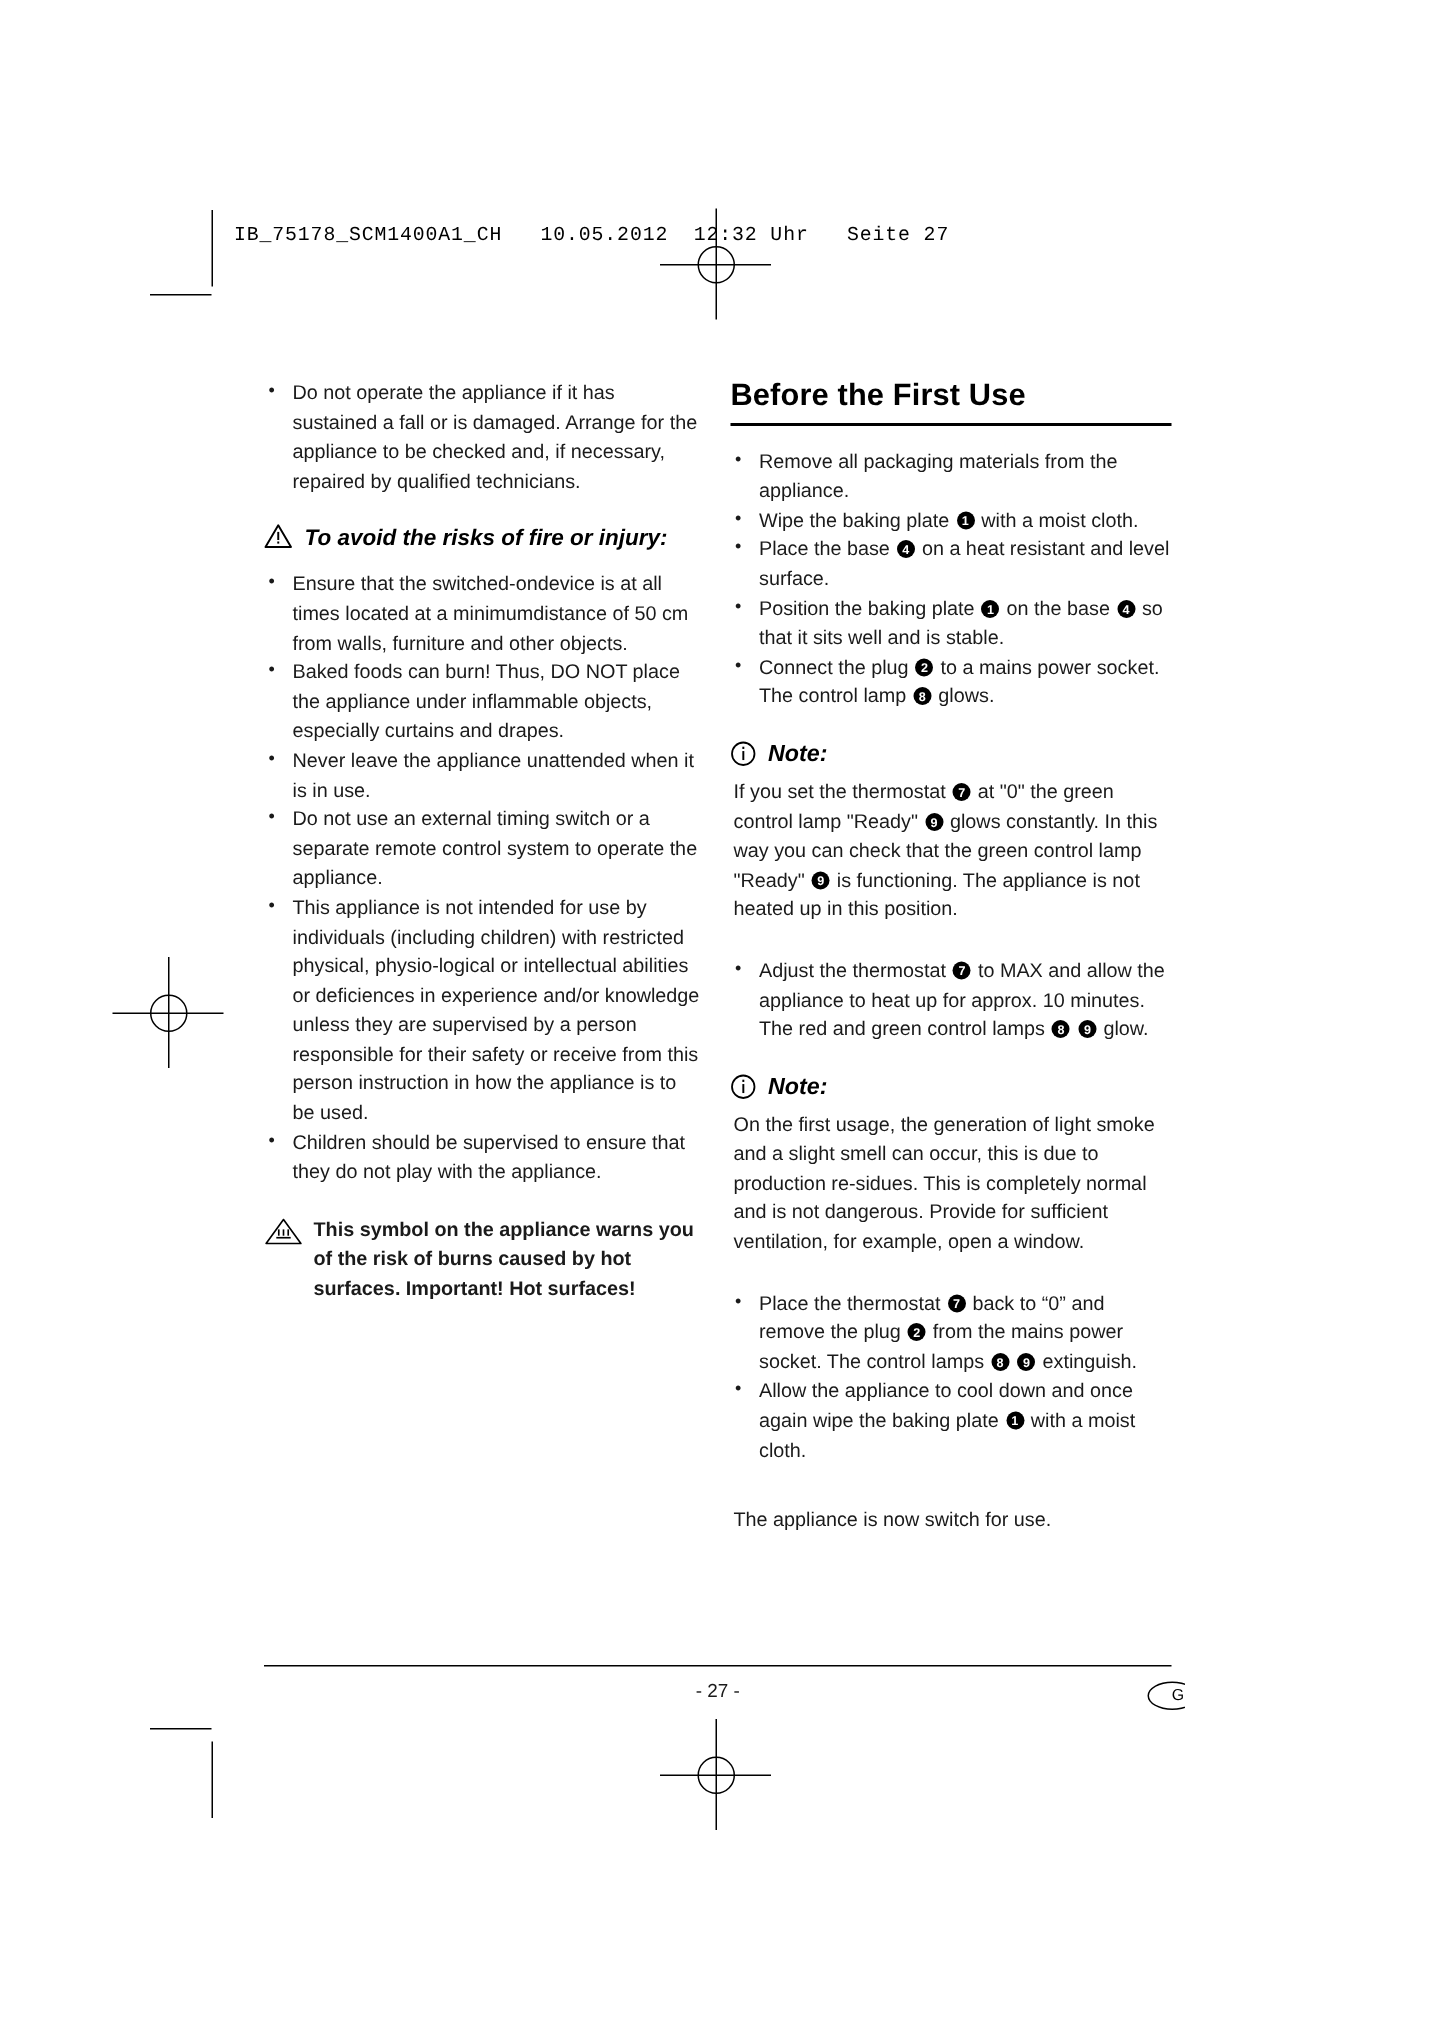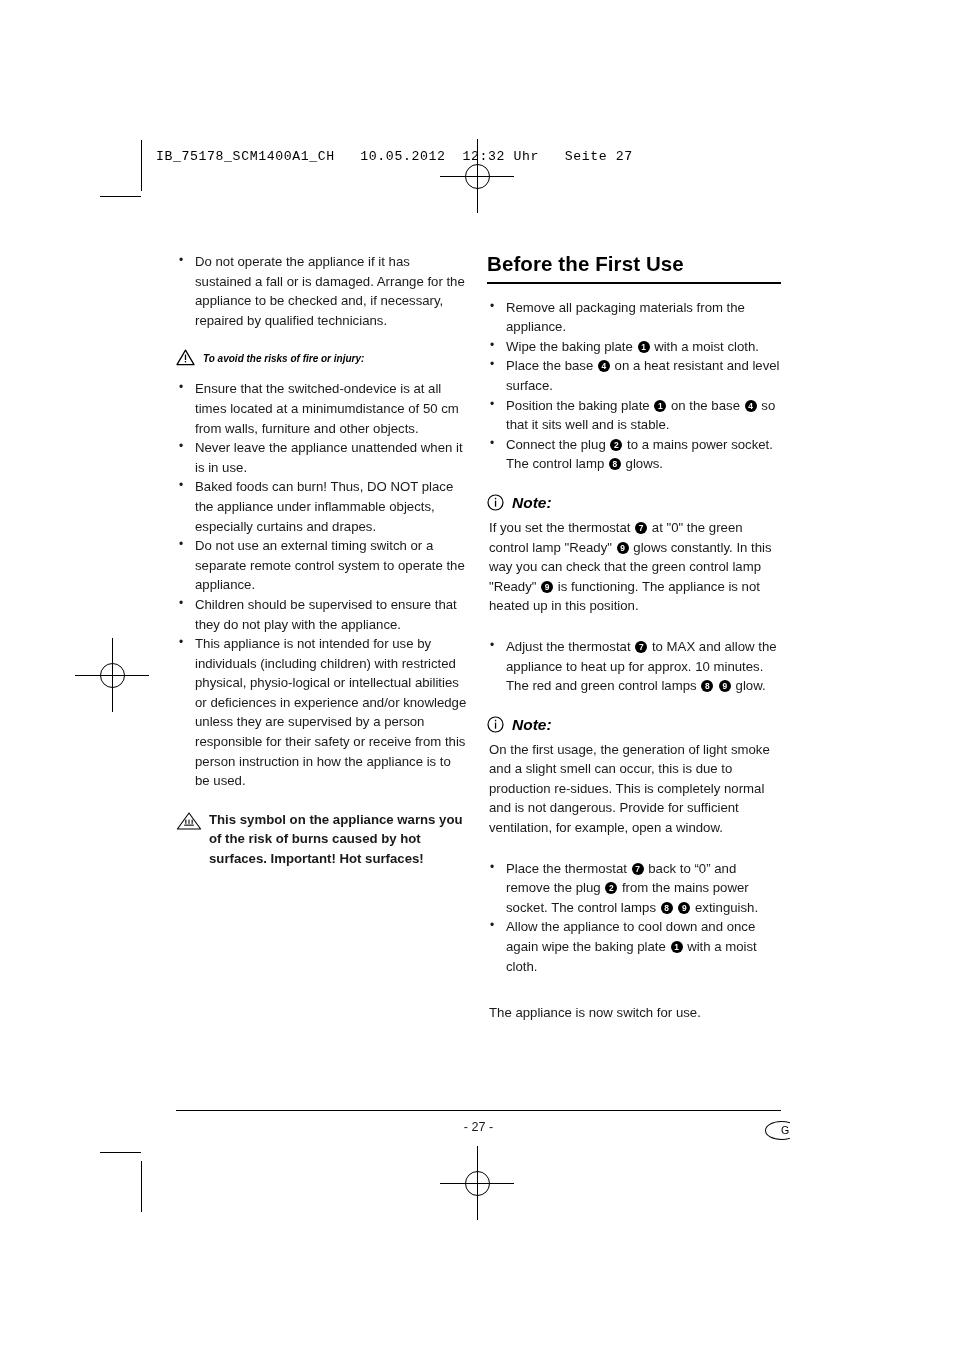--- a/index.html
+++ b/index.html
@@ -124,21 +124,21 @@
   .gap-m { height: 19px; }
   .gap-l { height: 25px; }
 
   
   .warn-head {
     display: flex;
     align-items: flex-start;
     gap: 8px;
     font-style: italic;
     font-weight: bold;
-    font-size: 10px;
+    font-size: 15px;
     line-height: 20px;
     color: #000;
   }
   .warn-head .label { white-space: nowrap; }
 
   .note-head {
     display: flex;
     align-items: center;
     gap: 8px;
     font-style: italic;
@@ -271,25 +271,25 @@
           <rect x="8.85" y="12" width="1.3" height="1.4" fill="#000"></rect>
         </svg>
       </span>
       <span class="label">To avoid the risks of fire or injury:</span>
     </div>
 
     <div class="gap-s"></div>
 
     <ul class="bullets">
       <li>Ensure that the switched-ondevice is at all times located at a minimumdistance of 50 cm from walls, furniture and other objects.</li>
+      <li>Baked foods can burn! Thus, DO NOT place the appliance under inflammable objects, especially curtains and drapes.</li>
       <li>Never leave the appliance unattended when it is in use.</li>
-      <li>Baked foods can burn! Thus, DO NOT place the appliance under inflammable objects, especially curtains and drapes.</li>
       <li>Do not use an external timing switch or a separate remote control system to operate the appliance.</li>
+      <li>This appliance is not intended for use by individuals (including children) with restricted physical, physio-logical or intellectual abilities or deficiences in experience and/or knowledge unless they are supervised by a person responsible for their safety or receive from this person instruction in how the appliance is to be used.</li>
       <li>Children should be supervised to ensure that they do not play with the appliance.</li>
-      <li>This appliance is not intended for use by individuals (including children) with restricted physical, physio-logical or intellectual abilities or deficiences in experience and/or knowledge unless they are supervised by a person responsible for their safety or receive from this person instruction in how the appliance is to be used.</li>
     </ul>
 
     <div class="gap-m"></div>
 
     <div class="hot-block">
       <span class="hot-ico">
         <svg class="ico" width="26" height="20" viewBox="0 0 26 20" aria-hidden="true">
           <path d="M13 2 L24.6 18 L1.4 18 Z" fill="none" stroke="#000" stroke-width="1.1" stroke-linejoin="round"></path>
           <rect x="8.2" y="13.6" width="9.6" height="1.1" fill="#000"></rect>
           <rect x="9.3" y="8.6" width="1.1" height="4.2" fill="#000"></rect>

